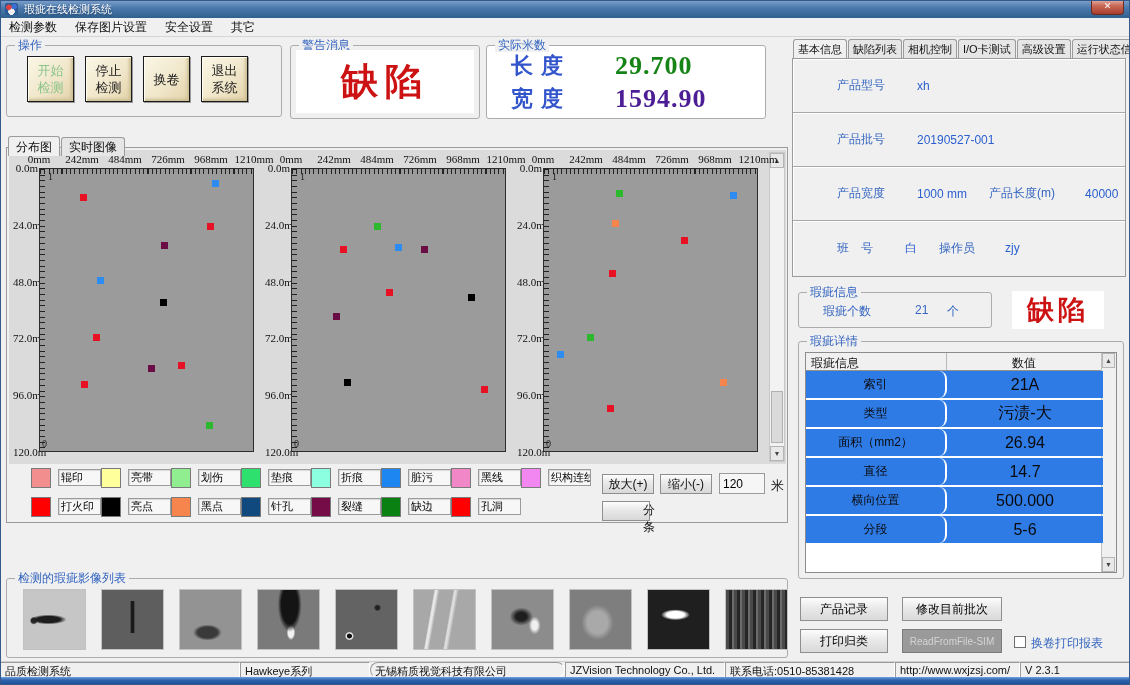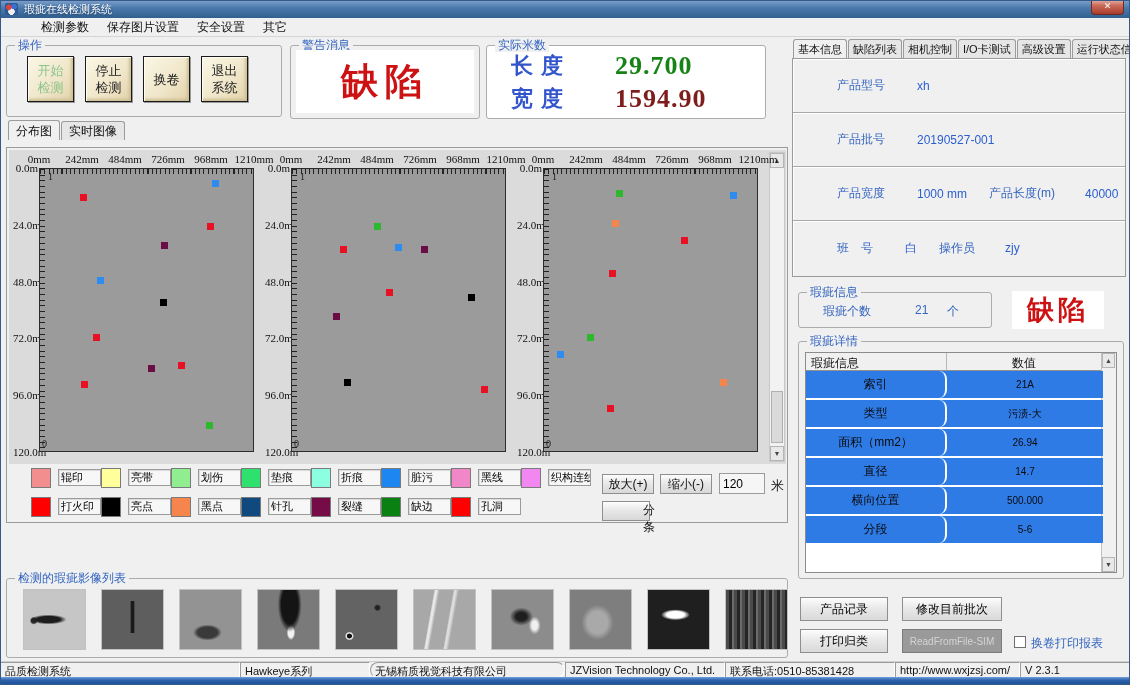--- a/index.html
+++ b/index.html
@@ -17,21 +17,21 @@
                radial-gradient(circle at 50% 72%, #f0f0f0 0 3px, transparent 3.5px),
                #2c5a94; border-radius:2px; }
   #window-title { position:absolute; left:24px; top:2px; font-size:11px; text-shadow:0 1px 2px #1C3A5E; }
   #close-button { position:absolute; right:6px; top:0; width:33px; height:15px;
     background:linear-gradient(#E5AFA5 0%,#C96A58 40%,#A93C2C 100%); border:1px solid #6E2A1E;
     border-top:none; border-radius:0 0 4px 4px; color:#fff; font-size:9px; font-weight:bold;
     text-align:center; line-height:13px; cursor:pointer; }
 
   
   #menu-bar { position:absolute; left:0; top:18px; width:1130px; height:19px; background:#F0F0F0;
-    border-bottom:1px solid #D5D5D5; display:flex; align-items:center;padding-left:32px; }
+    border-bottom:1px solid #D5D5D5; display:flex; align-items:center; }
   .menu-item { font-size:12px; color:#111; padding:0 9px; line-height:18px; cursor:default; }
 
   
   .group { position:absolute; border:1px solid #ACACAC; border-radius:3px; background:#F0F0F0; }
   .group-legend { position:absolute; top:-8px; left:8px; background:#F0F0F0; padding:0 3px;
     font-size:12px; color:#3465C0; line-height:14px; white-space:nowrap; }
 
   
   #op-buttons { position:absolute; left:20px; top:10px; display:flex; gap:11px; }
   .op-button { width:47px; height:46px; border:1px solid #1b1b1b;
@@ -142,21 +142,21 @@
   .dt-header { display:flex; height:18px; background:#F0F0F0; border-bottom:1px solid #909090;
     font-size:12px; color:#111; }
   .dt-h1 { width:141px; padding:2px 0 0 5px; border-right:1px solid #B8B8B8; }
   .dt-h2 { flex:1; padding-top:2px; text-align:center; }
   .dt-lane { position:absolute; right:0; top:0; width:15px; height:100%; background:#F0F0F0;
     border-left:1px solid #C0C0C0; }
   .dt-body { position:absolute; left:0; top:18px; width:297px; }
   .dt-row { display:flex; height:27px; background:#2F7BE6; margin-bottom:2px; cursor:default; }
   .dt-c1 { width:141px; border-right:2px solid #FFF; display:flex; align-items:center;
     justify-content:center; font-size:12px; color:#0A0A0A;border-radius:8px; }
-  .dt-c2 { flex:1; display:flex; align-items:center; justify-content:center; font-size:10px; color:#0A0A0A; }
+  .dt-c2 { flex:1; display:flex; align-items:center; justify-content:center; font-size:16px; color:#0A0A0A; }
 
   
   .action-button { position:absolute; height:24px; background:linear-gradient(#FDFDFD,#E9E9E9 45%,#D9D9D9);
     border:1px solid #8F8F8F; font-size:12px; text-align:center; cursor:pointer; font-family:inherit; }
   #readfromfile-button { background:#9A9A9A; color:#D4D4D4; border:1px solid #7C7C7C; font-size:10px; }
   #reprint-checkbox { position:absolute; left:1014px; top:636px; width:12px; height:12px;
     background:#fff; border:1px solid #707070; cursor:pointer; }
   #reprint-label { position:absolute; left:1031px; top:635px; font-size:12px; color:#3465C0; }
 
   
@@ -211,26 +211,26 @@
 
   <div class="group" id="meters-group" style="left:486px; top:45px; width:280px; height:74px;">
     <span class="group-legend">实际米数</span>
     <div id="meter-rows">
         <div class="meter-row" style="top: 5px;">
           <span class="meter-label">长度</span>
           <span class="meter-value" style="color: rgb(22, 131, 22);">29.700</span>
         </div>
         <div class="meter-row" style="top: 38px;">
           <span class="meter-label">宽度</span>
-          <span class="meter-value" style="color: #7f1d1d; text-align: center;">1594.90</span>
-        </div>
-      </div>
-  </div>
-
-  <div class="tab-strip" id="left-tabs" style="left:8px; top:120px; height:20px; z-index:3;">
+          <span class="meter-value" style="color: #4c1d95; text-align: center;">1594.90</span>
+        </div>
+      </div>
+  </div>
+
+  <div class="tab-strip" id="left-tabs" style="left:8px; top:136px; height:20px; z-index:3;">
       <div class="tab active">分布图</div>
       <div class="tab">实时图像</div>
     </div>
 
   <div id="tab-page">
     <div id="plots-strip">
       <div class="vscroll">
         <div class="scroll-btn" style="top:0;">▲</div>
         <div class="scroll-thumb" style="top:238px; height:52px;"></div>
         <div class="scroll-btn" style="bottom:0;">▼</div>

